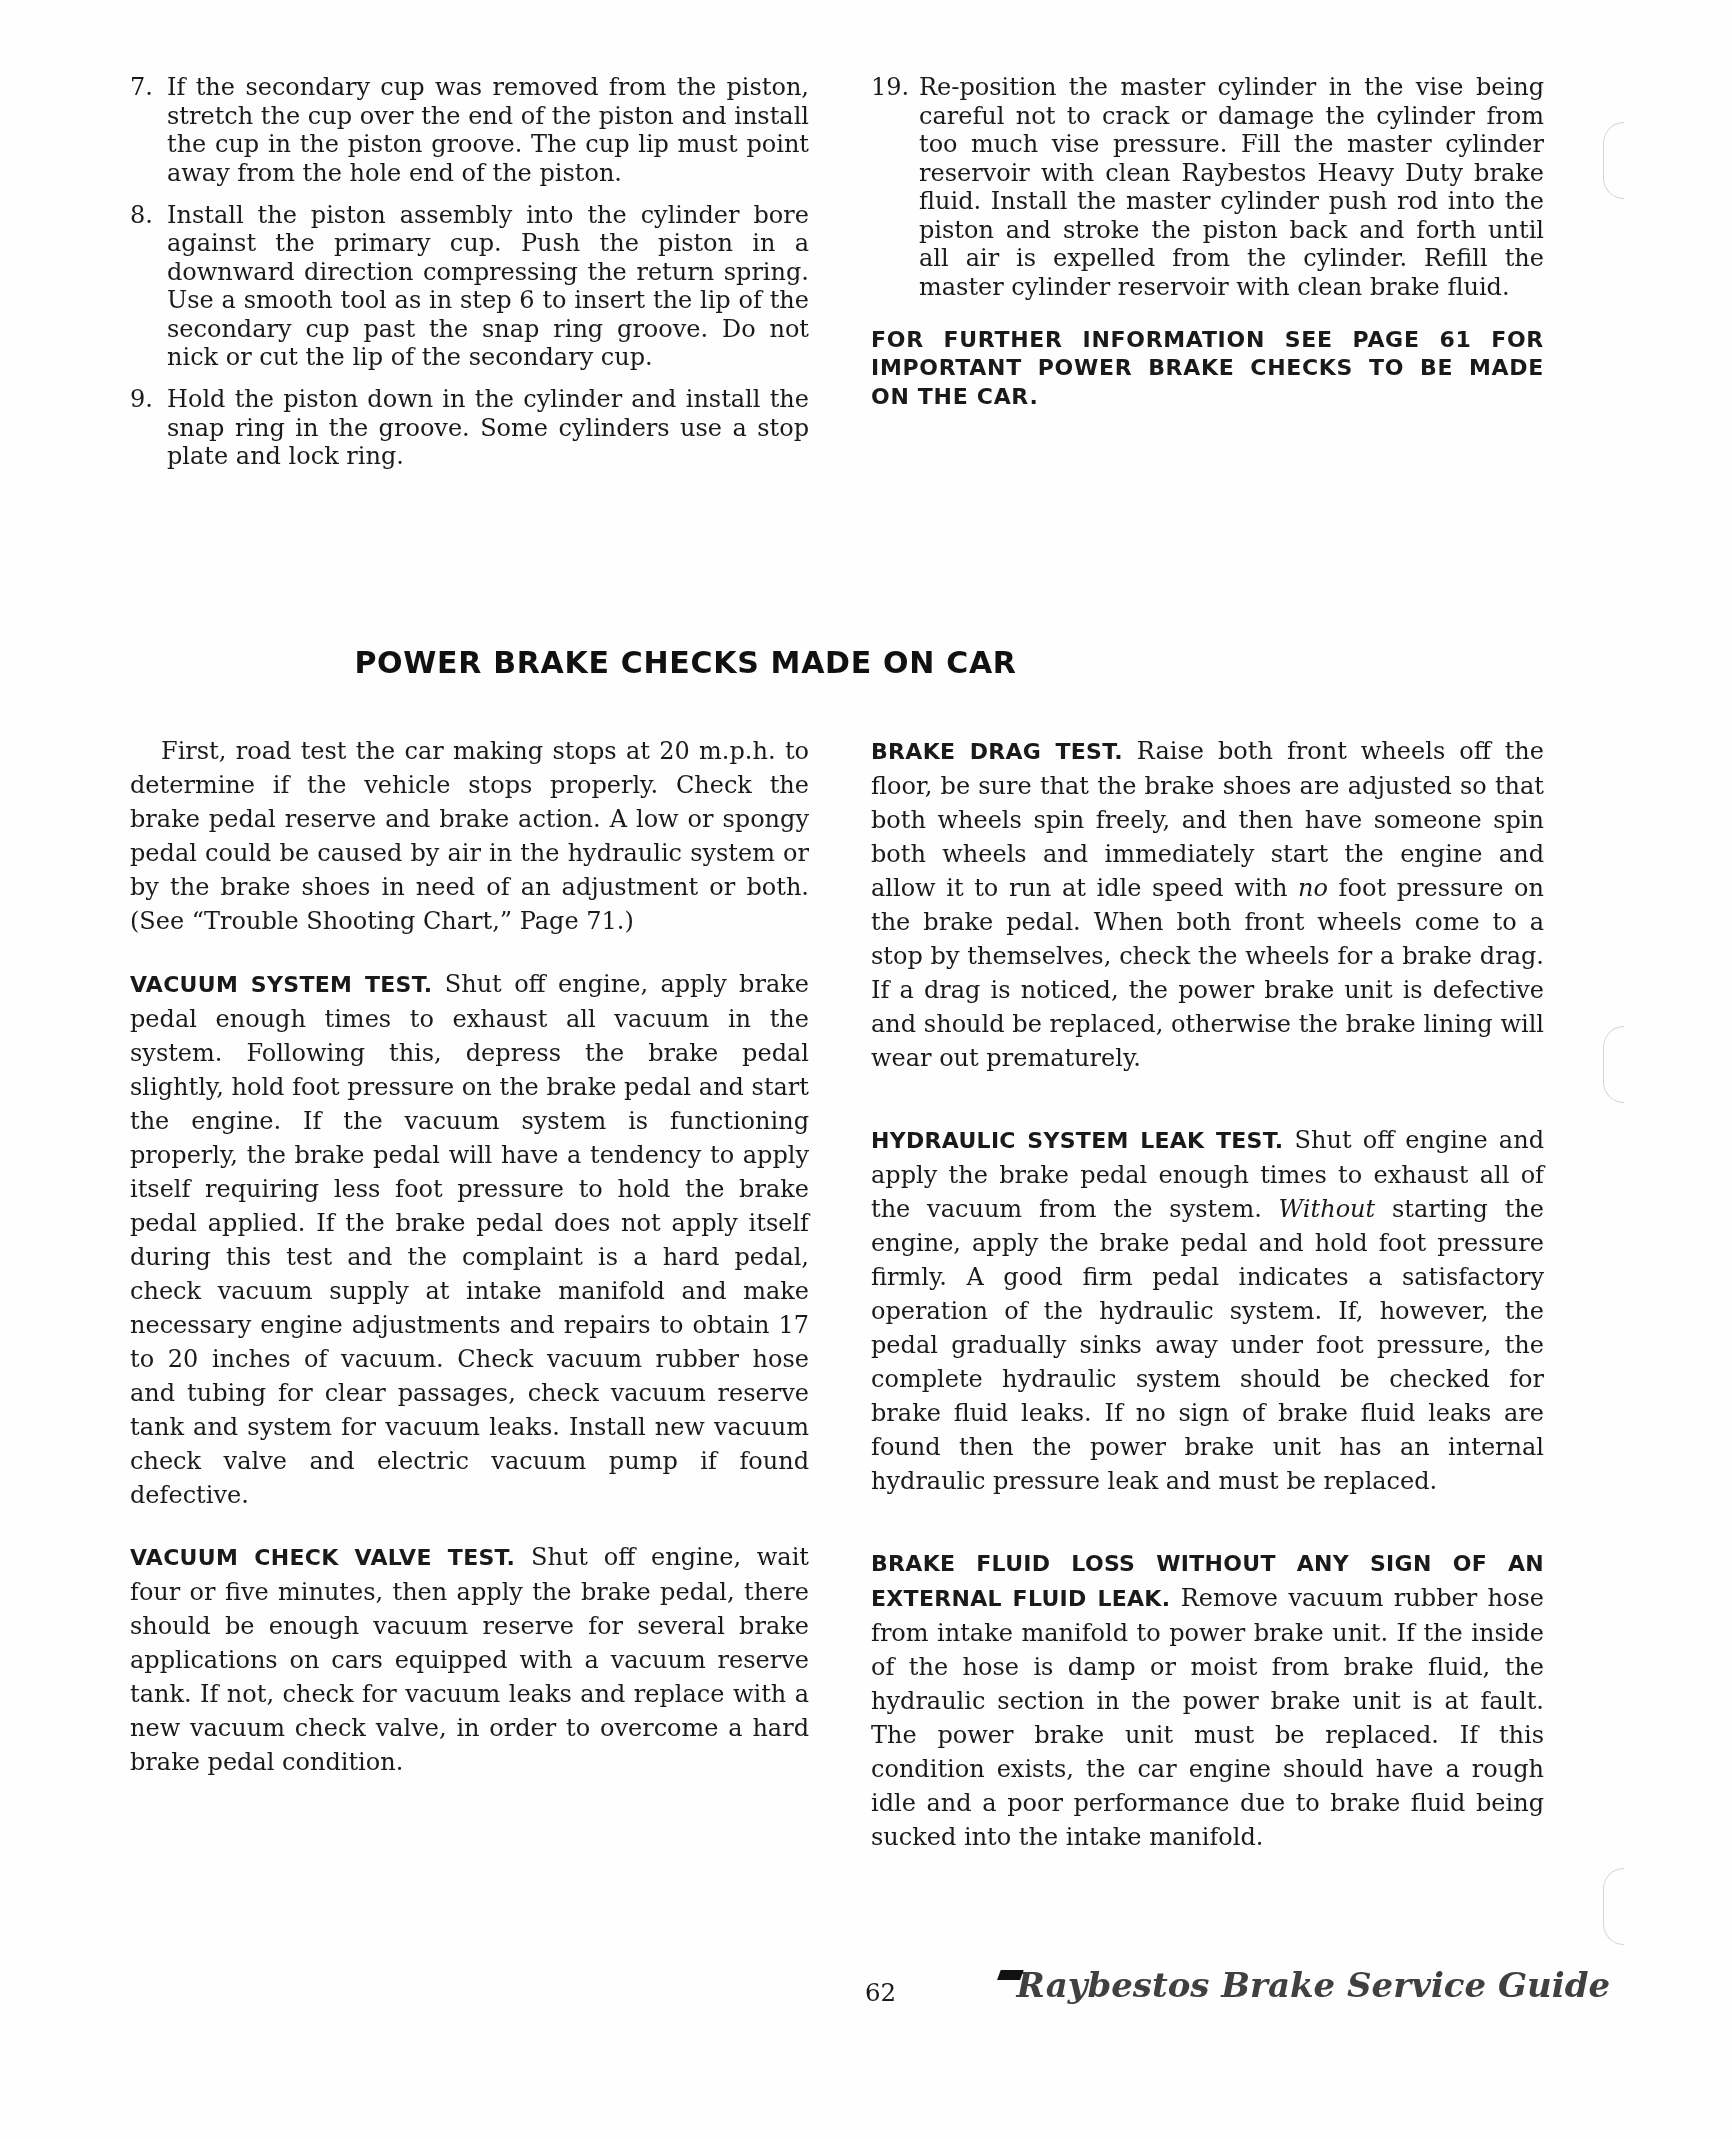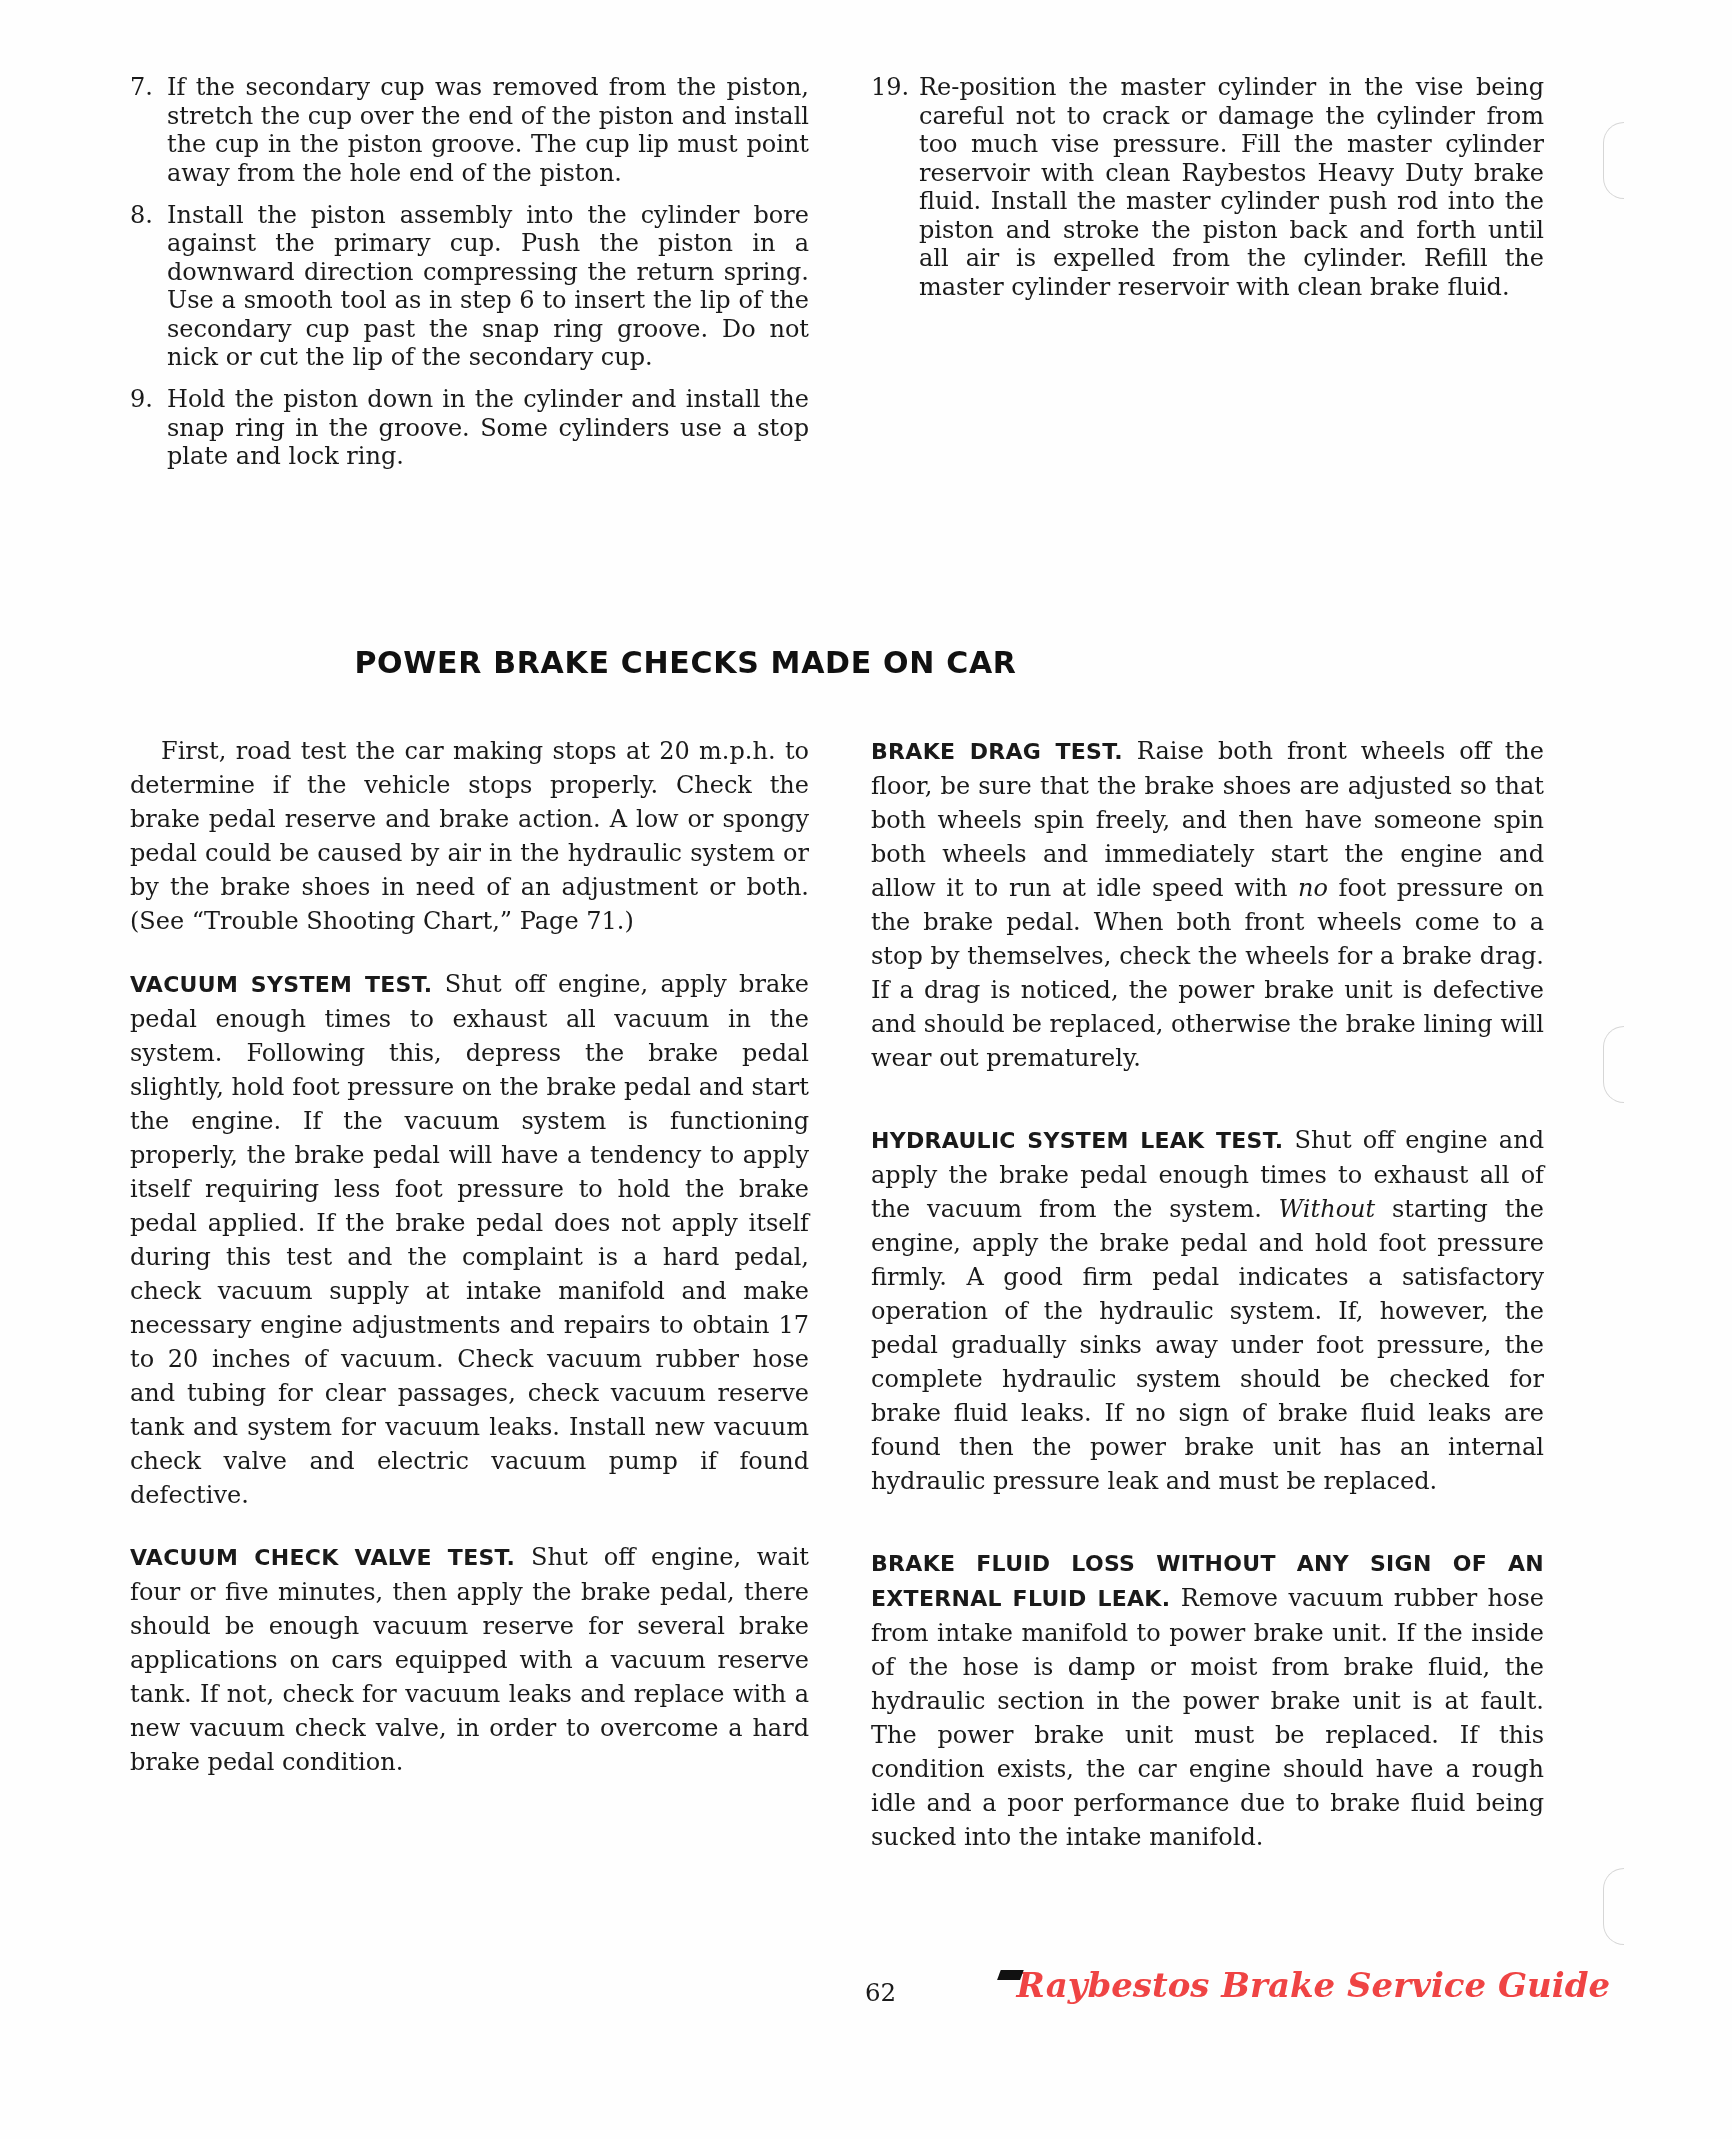--- a/index.html
+++ b/index.html
@@ -90,21 +90,21 @@
       margin-left: 47px;
     }
     .footer-brand {
       position: absolute;
       left: 999px;
       top: 1965px;
       font-family: "DejaVu Serif", "Liberation Serif", serif;
       font-style: italic;
       font-weight: bold;
       font-size: 34px;
-      color: #ef4444;
+      color: #404040;
       white-space: nowrap;
     }
     .brand-wing {
       display: inline-block;
       width: 23px;
       height: 9.5px;
       background: #111;
       transform: skewX(-20deg);
       margin-right: -5.4px;
       vertical-align: 17.7px;
@@ -136,20 +136,21 @@
       <span class="step-num">9.</span>
       <span class="step-text">Hold the piston down in the cylinder and install the snap ring in the groove. Some cylinders use a stop plate and lock ring.</span>
     </div>
   </div>
 
   <div class="col col-right-top">
     <div class="step">
       <span class="step-num">19.</span>
       <span class="step-text">Re-position the master cylinder in the vise being careful not to crack or damage the cylinder from too much vise pressure. Fill the master cylinder reservoir with clean Raybestos Heavy Duty brake fluid. Install the master cylinder push rod into the piston and stroke the piston back and forth until all air is expelled from the cylinder. Refill the master cylinder reservoir with clean brake fluid.</span>
     </div>
+    <div class="notice">FOR FURTHER INFORMATION SEE PAGE 61 FOR IMPORTANT POWER BRAKE CHECKS TO BE MADE ON THE CAR.</div>
   </div>
 
   <div class="section-title">POWER BRAKE CHECKS MADE ON CAR</div>
 
   <div class="col col-left-bot">
     <p class="para indent">First, road test the car making stops at 20 m.p.h. to determine if the vehicle stops properly. Check the brake pedal reserve and brake action. A low or spongy pedal could be caused by air in the hydraulic system or by the brake shoes in need of an adjustment or both. (See “Trouble Shooting Chart,” Page 71.)</p>
     <p class="para">
       <span class="lead">VACUUM SYSTEM TEST.</span><span> Shut off engine, apply brake pedal enough times to exhaust all vacuum in the system. Following this, depress the brake pedal slightly, hold foot pressure on the brake pedal and start the engine. If the vacuum system is functioning properly, the brake pedal will have a tendency to apply itself requiring less foot pressure to hold the brake pedal applied. If the brake pedal does not apply itself during this test and the complaint is a hard pedal, check vacuum supply at intake manifold and make necessary engine adjustments and repairs to obtain 17 to 20 inches of vacuum. Check vacuum rubber hose and tubing for clear passages, check vacuum reserve tank and system for vacuum leaks. Install new vacuum check valve and electric vacuum pump if found defective.</span>
     </p>
     <p class="para">

